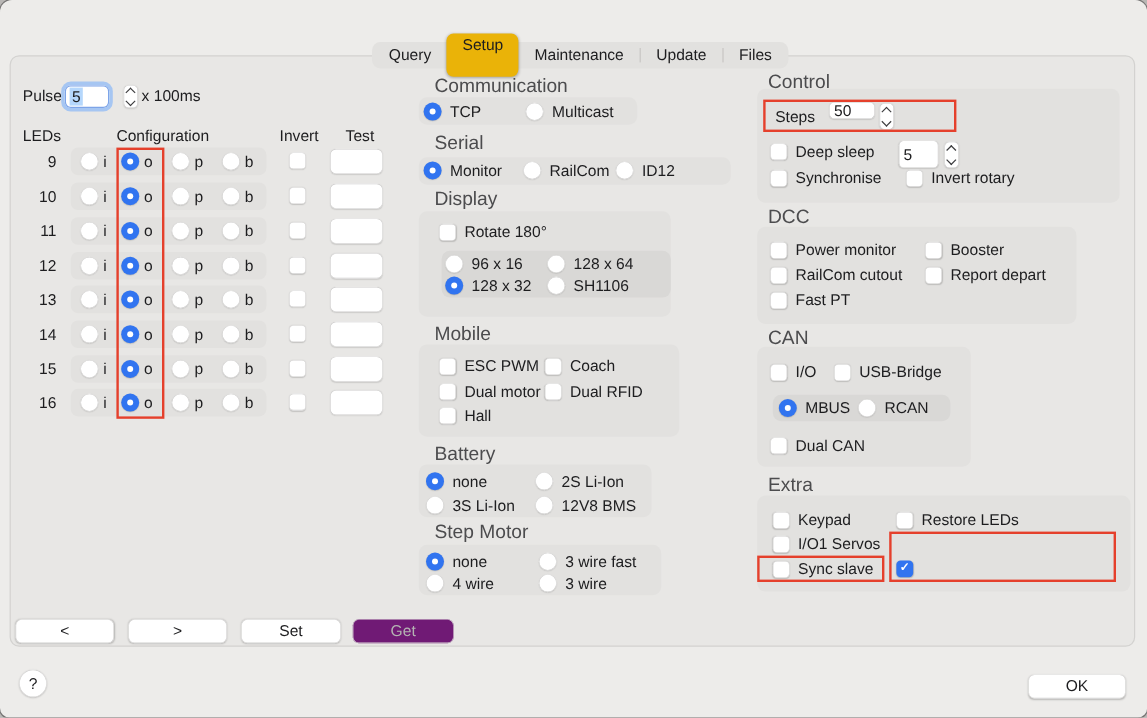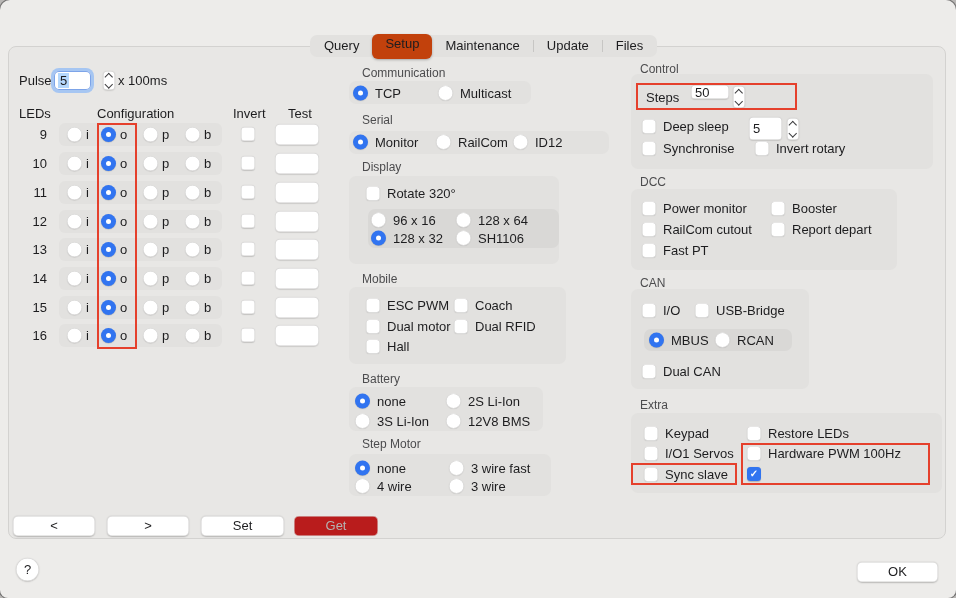--- a/index.html
+++ b/index.html
@@ -11,27 +11,27 @@
   .lights{position:absolute;left:8px;top:9px;display:flex;gap:8px;}
   .light{width:12px;height:12px;border-radius:50%;box-sizing:border-box;}
   .light.close{background:#ee6a5f;border:0.5px solid #d9594e;}
   .light.min{background:#c9c8c6;border:0.5px solid #b5b4b2;}
   .light.zoom{background:#61c554;border:0.5px solid #4fae43;}
   .title{position:absolute;left:0;width:100%;text-align:center;line-height:30px;font-weight:700;font-size:13px;color:#363638;}
   
   .tabs{position:absolute;left:310px;top:35px;height:22px;display:flex;align-items:center;
     background:#e2e1df;border-radius:7px;padding:0 1px;z-index:5;}
   .tab{font-size:13px;color:#1d1d1f;padding:0 13px;height:22px;line-height:22px;border-radius:6px;white-space:nowrap;}
-  .tab.selected{background:#c2410c;box-shadow:0 1px 2.5px rgba(0,0,0,.28);height:25px;line-height:20px;margin:1px 0;}
+  .tab.selected{background:#eab308;box-shadow:0 1px 2.5px rgba(0,0,0,.28);height:36px;line-height:20px;margin:1px 0;}
   .tabsep{width:1px;height:12px;background:#c7c6c4;}
   
   .panel{position:absolute;left:8px;top:46px;width:938px;height:493px;background:#e8e7e5;
     border:1px solid #d3d2d0;border-radius:8px;box-sizing:border-box;}
   .lbl{position:absolute;transform:translateY(-50%);font-size:13px;color:#1d1d1f;white-space:nowrap;}
-  .glabel{position:absolute;transform:translateY(-50%);font-size:12px;color:#4c4c4e;white-space:nowrap;}
+  .glabel{position:absolute;transform:translateY(-50%);font-size:16px;color:#4c4c4e;white-space:nowrap;}
   .gbox{position:absolute;background:#e2e1df;border-radius:7px;}
   .inbox{position:absolute;background:#d9d8d6;border-radius:7px;}
   .pair{position:absolute;display:flex;align-items:center;gap:7px;transform:translateY(-50%);
     font-size:13px;color:#1d1d1f;white-space:nowrap;}
   .radio{width:15px;height:15px;border-radius:50%;background:#fff;flex:none;position:relative;
     box-shadow:inset 0 0 0 0.5px #cfcecd,0 0.5px 1px rgba(0,0,0,.16);}
   .radio.on{background:#3174f0;box-shadow:0 0.5px 1px rgba(0,0,0,.2);}
   .radio.on::after{content:"";position:absolute;left:50%;top:50%;width:5px;height:5px;margin:-2.5px 0 0 -2.5px;border-radius:50%;background:#fff;}
   .checkbox{width:14px;height:14px;border-radius:3.5px;background:#fff;flex:none;position:relative;box-sizing:border-box;
     box-shadow:inset 0 0 0 0.5px #cfcecd,0 0.5px 1px rgba(0,0,0,.16);}
@@ -44,21 +44,21 @@
   .field.focus{border-radius:5px;box-shadow:0 0 0 3px #a6c6f2,inset 0 0 0 1px #7da4e8;}
   .selhl{background:#b5d7fc;padding:0 2px;}
   .stepper{position:absolute;width:12px;background:#fff;border-radius:4px;display:flex;flex-direction:column;
     align-items:center;justify-content:center;box-shadow:inset 0 0 0 0.5px #c8c7c6,0 0.5px 1.5px rgba(0,0,0,.2);}
   .chev{width:4.5px;height:4.5px;border-left:1.5px solid #3c3c3e;border-top:1.5px solid #3c3c3e;flex:none;}
   .chev.up{transform:rotate(45deg);margin:2px 0 1.5px 0;}
   .chev.down{transform:rotate(225deg);margin:1.5px 0 2px 0;}
   .redbox{position:absolute;border:2px solid #e5402c;box-sizing:border-box;pointer-events:none;z-index:10;}
   .btn{position:absolute;background:#fff;border-radius:5px;text-align:center;font-size:13px;color:#1d1d1f;
     box-shadow:inset 0 0 0 0.5px #d0cfce,0 0.5px 1.5px rgba(0,0,0,.22);}
-  .btn.disabled{background:#b91c1c;color:#b4b3b2;box-shadow:inset 0 0 0 0.5px #dcdbd9;}
+  .btn.disabled{background:#701a75;color:#b4b3b2;box-shadow:inset 0 0 0 0.5px #dcdbd9;}
   
   .port-row{position:absolute;left:0;width:320px;height:23px;}
   .pnum{position:absolute;left:0;top:0;width:38px;text-align:right;line-height:23px;font-size:13px;color:#1d1d1f;}
   .cfg{position:absolute;left:50px;top:0;width:163px;height:23px;background:#e2e1df;border-radius:6px;
     display:flex;align-items:center;padding-left:8px;box-sizing:border-box;}
   .opt{display:flex;align-items:center;gap:4px;font-size:13px;color:#1d1d1f;}
   .opt.w1{width:34px}.opt.w2{width:42px}.opt.w3{width:42px}
   .inv{position:absolute;left:232px;top:4px;}
   .test{position:absolute;left:266px;top:1px;width:44px;height:21px;background:#fff;border-radius:5px;
     box-shadow:inset 0 0 0 0.5px #cbcac9,0 0.5px 1px rgba(0,0,0,.12);}
@@ -308,21 +308,21 @@
       </label>
     <label class="pair" style="left:504px;top:95px">
         <span class="radio"></span>
         <span>ID12</span>
       </label>
 
     <span class="glabel" style="left:353px;top:120px">Display</span>
     <div class="gbox" style="left:340px;top:129px;width:210px;height:88px"></div>
     <label class="pair" style="left:357px;top:146px">
         <span class="checkbox"></span>
-        <span>Rotate 320°</span>
+        <span>Rotate 180°</span>
       </label>
     <div class="inbox" style="left:359px;top:162px;width:191px;height:39px"></div>
     <label class="pair" style="left:362px;top:173px">
         <span class="radio"></span>
         <span>96 x 16</span>
       </label>
     <label class="pair" style="left:447px;top:173px">
         <span class="radio"></span>
         <span>128 x 64</span>
       </label>
@@ -481,24 +481,20 @@
         <span>Keypad</span>
       </label>
     <label class="pair" style="left:738px;top:386px">
         <span class="checkbox"></span>
         <span>Restore LEDs</span>
       </label>
     <label class="pair" style="left:635px;top:406px">
         <span class="checkbox"></span>
         <span>I/O1 Servos</span>
       </label>
-    <label class="pair" style="left:738px;top:406px">
-        <span class="checkbox"></span>
-        <span>Hardware PWM 100Hz</span>
-      </label>
     <label class="pair" style="left:635px;top:427px">
         <span class="checkbox"></span>
         <span>Sync slave</span>
       </label>
     <label class="pair" style="left:738px;top:427px">
         <span class="checkbox on"></span>
       </label>
     <div class="redbox" style="left:622px;top:416px;width:106px;height:22px"></div>
     <div class="redbox" style="left:732px;top:396px;width:189px;height:42px"></div>
 

